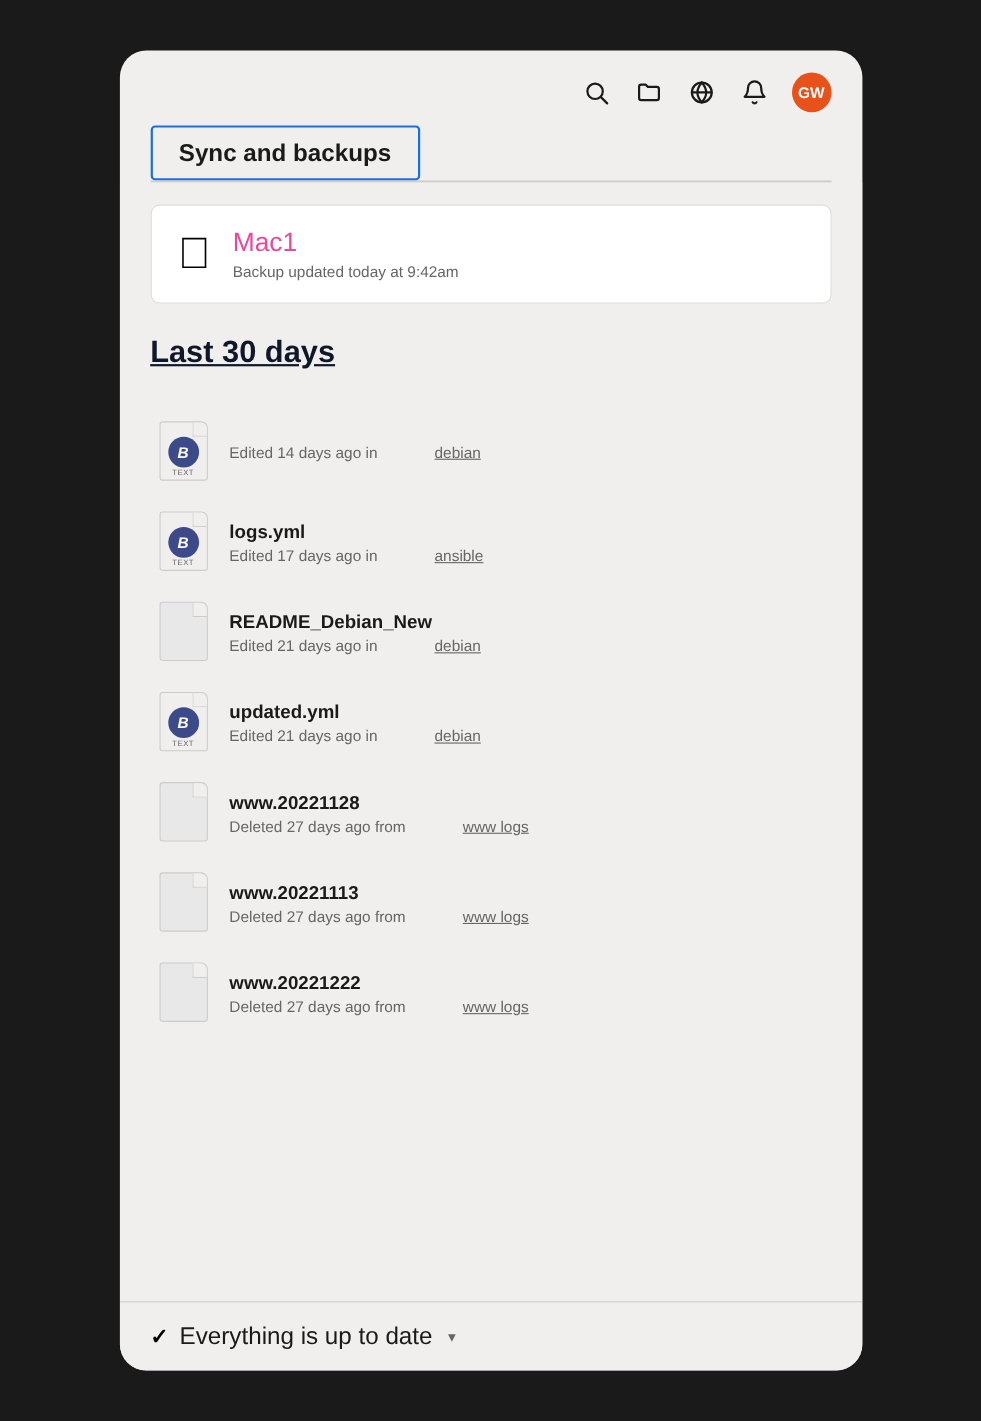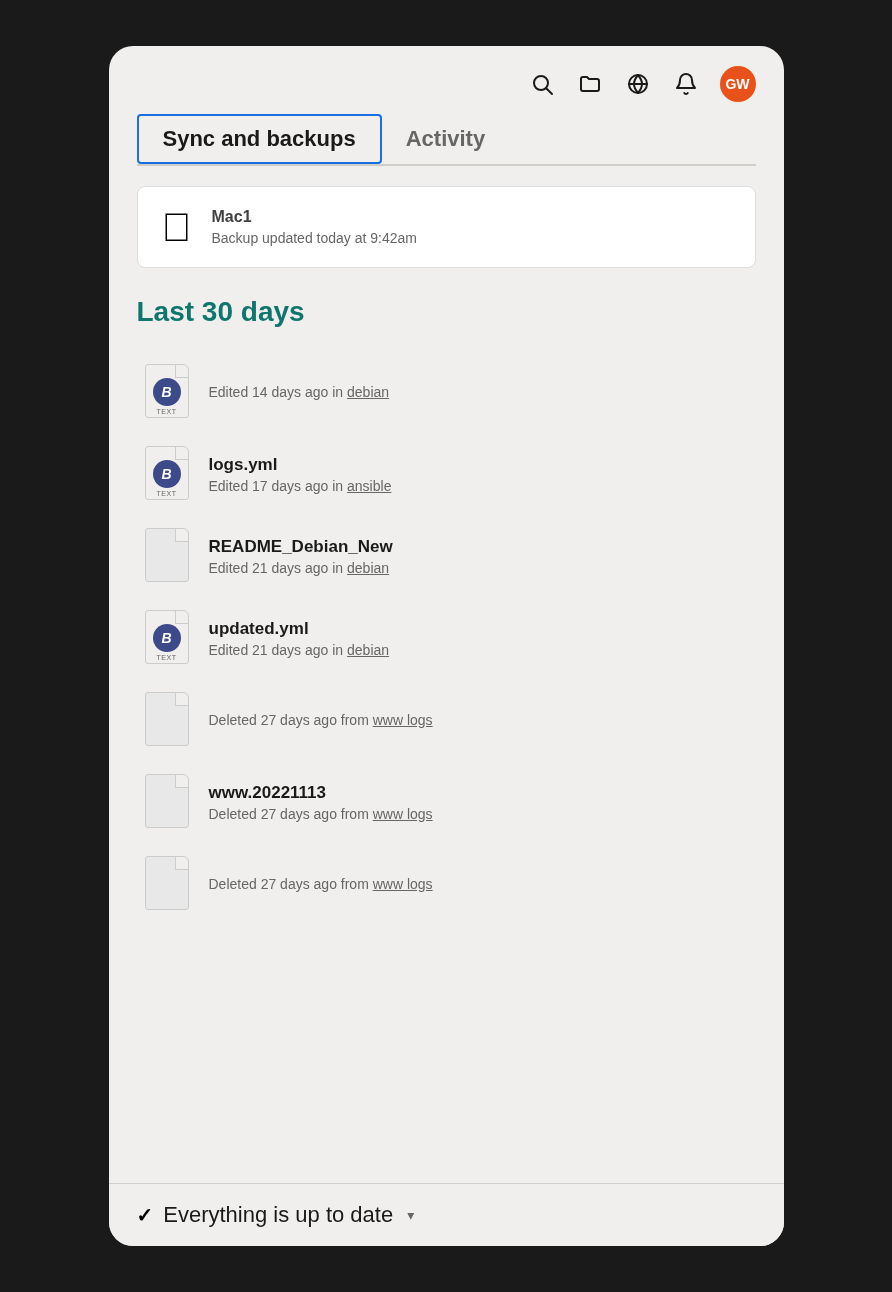--- a/index.html
+++ b/index.html
@@ -91,34 +91,35 @@
       display: flex;
       align-items: center;
       gap: 20px;
       margin-bottom: 28px;
     }
     .device-icon {
       font-size: 40px;
       line-height: 1;
     }
     .device-name {
-      font-size: 16px;
-      font-weight: 700;
-      color: #404040;
+      font-size: 24px;
+      font-weight: 400;
+      color: #ec4899;
       margin-bottom: 4px;
     }
     .device-subtitle {
       font-size: 14px;
       color: #666;
     }
     .section-title {
       font-size: 28px;
       font-weight: 800;
-      color: #0f766e;
-      margin-bottom: 24px;
+      color: #0f172a;
+      margin-bottom: 35px;
+      text-decoration: underline;
     }
     .file-list {
       display: flex;
       flex-direction: column;
       gap: 2px;
     }
     .file-item {
       display: flex;
       align-items: center;
       gap: 16px;
@@ -207,20 +208,21 @@
       color: #1a1a1a;
       margin-bottom: 3px;
     }
     .file-meta {
       font-size: 14px;
       color: #666;
     }
     .file-meta a {
       color: #666;
       text-decoration: underline;
+      margin-left: 48px;
     }
     .footer {
       padding: 18px 28px;
       border-top: 1px solid #d0cec9;
       display: flex;
       align-items: center;
       gap: 10px;
       background: #f0efed;
     }
     .footer-check {
@@ -267,21 +269,20 @@
       <svg viewBox="0 0 24 24" fill="none" stroke="currentColor" stroke-width="2" stroke-linecap="round" stroke-linejoin="round">
         <path d="M18 8a6 6 0 00-12 0c0 5-3 8-3 8h18s-3-3-3-8"></path>
         <path d="M13.73 21a2 2 0 01-3.46 0"></path>
       </svg>
     </div>
     <div class="avatar">GW</div>
   </div>
 
   <div class="tabs">
     <button class="tab active">Sync and backups</button>
-    <button class="tab">Activity</button>
   </div>
   <div class="tab-divider"></div>
 
   <div class="content">
 
     <div class="device-card">
       <div class="device-icon"></div>
       <div>
         <div class="device-name">Mac1</div>
         <div class="device-subtitle">Backup updated today at 9:42am</div>
@@ -347,20 +348,21 @@
         <div class="file-meta">
           Edited 21 days ago in <a href="#">debian</a>
         </div>
       </div>
         </div>
         <div class="file-item">
       <div class="file-icon">
             <div class="file-icon-plain"></div>
           </div>
       <div class="file-info">
+        <div class="file-name">www.20221128</div>
         <div class="file-meta">
           Deleted 27 days ago from <a href="#">www logs</a>
         </div>
       </div>
         </div>
         <div class="file-item">
       <div class="file-icon">
             <div class="file-icon-plain"></div>
           </div>
       <div class="file-info">
@@ -368,20 +370,21 @@
         <div class="file-meta">
           Deleted 27 days ago from <a href="#">www logs</a>
         </div>
       </div>
         </div>
         <div class="file-item">
       <div class="file-icon">
             <div class="file-icon-plain"></div>
           </div>
       <div class="file-info">
+        <div class="file-name">www.20221222</div>
         <div class="file-meta">
           Deleted 27 days ago from <a href="#">www logs</a>
         </div>
       </div>
         </div>
       </div>
 
   </div>
 
   <div class="footer">

